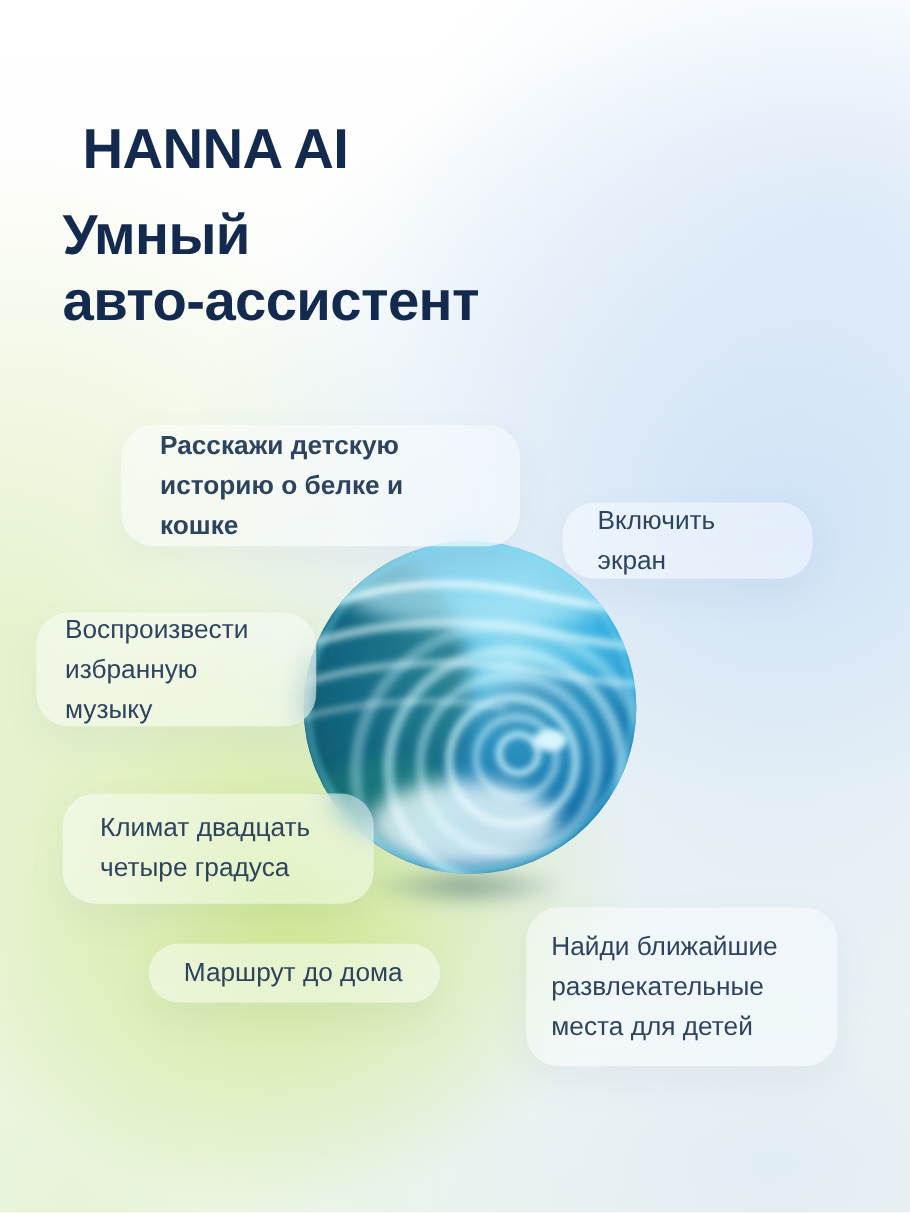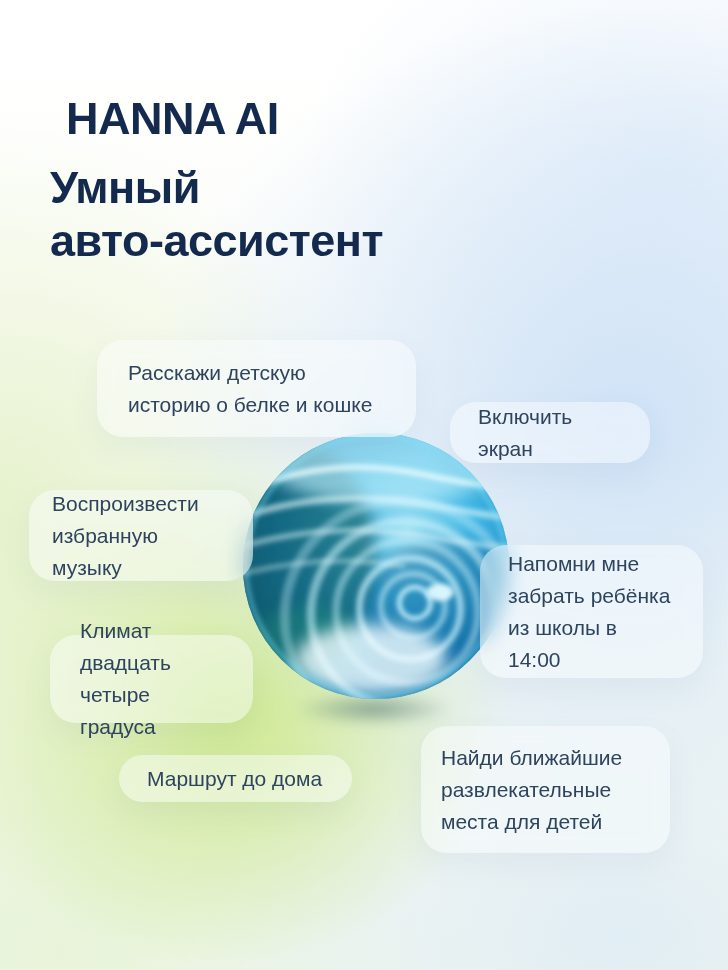--- a/index.html
+++ b/index.html
@@ -74,25 +74,25 @@
     color: #2E445E;
     font-size: 21px;
     line-height: 32px;
     font-weight: 400;
     display: flex;
     align-items: center;
     padding: 14px 28px;
   }
   .bubble span { white-space: pre-line; }
 
-  .b-story    { left:  97px; top: 340px; width: 319px; height: 97px;  padding-left: 31px; }
+  .b-story    { left:  97px; top: 340px; width: 319px; height: 97px;  padding-left: 31px; font-weight: bold; }
   .b-screen   { left: 450px; top: 402px; width: 200px; height: 61px;  }
   .b-music    { left:  29px; top: 490px; width: 224px; height: 91px;  padding-left: 23px; }
   .b-reminder { left: 480px; top: 545px; width: 223px; height: 133px; }
-  .b-climate  { left:  50px; top: 635px; width: 203px; height: 88px;  padding-left: 30px; }
+  .b-climate  { left:  50px; top: 635px; width: 249px; height: 88px;  padding-left: 30px; }
   .b-route    { left: 119px; top: 755px; width: 233px; height: 47px;  }
   .b-places   { left: 421px; top: 726px; width: 249px; height: 127px; padding-left: 20px; }
 </style>
 </head>
 <body>
 
 <div class="canvas">
 
   <div class="title-block">
     <h1 class="brand">HANNA AI</h1>
@@ -158,25 +158,20 @@
 
   <div class="bubble b-screen">
     <span>Включить экран</span>
   </div>
 
   <div class="bubble b-music">
     <span>Воспроизвести
 избранную музыку</span>
   </div>
 
-  <div class="bubble b-reminder">
-    <span>Напомни мне
-забрать ребёнка
-из школы в 14:00</span>
-  </div>
 
   <div class="bubble b-climate">
     <span>Климат двадцать
 четыре градуса</span>
   </div>
 
   <div class="bubble b-route">
     <span>Маршрут до дома</span>
   </div>
 

